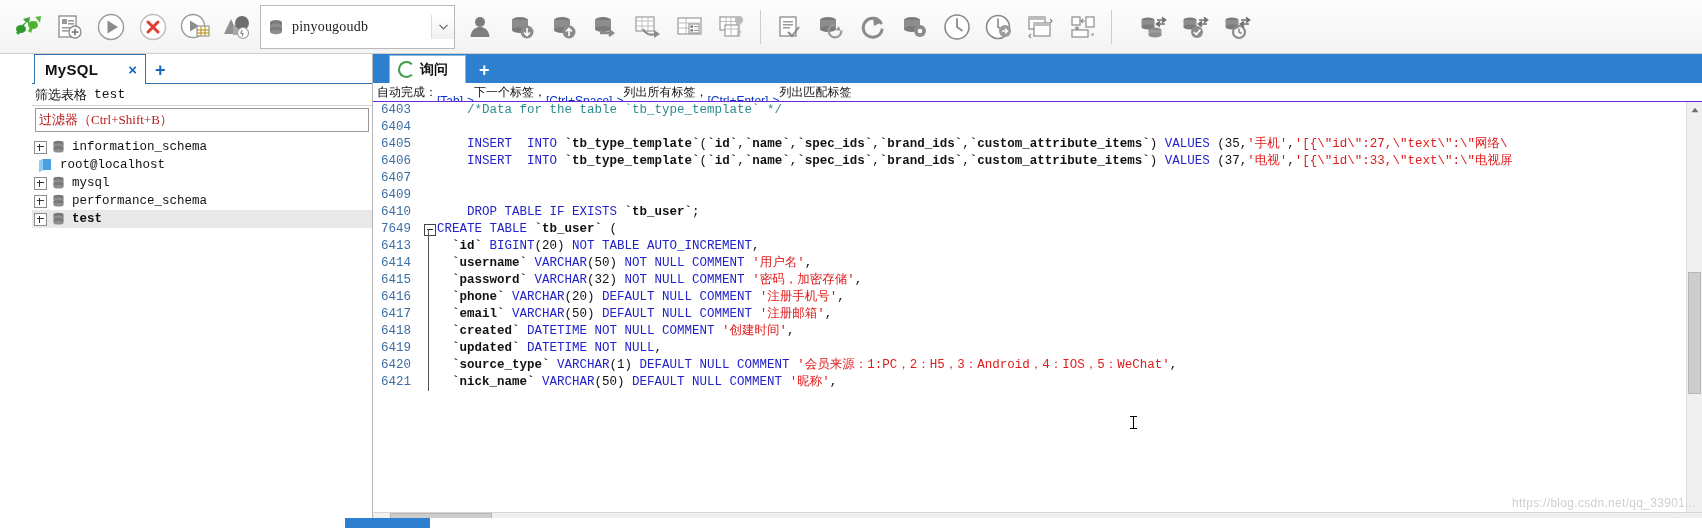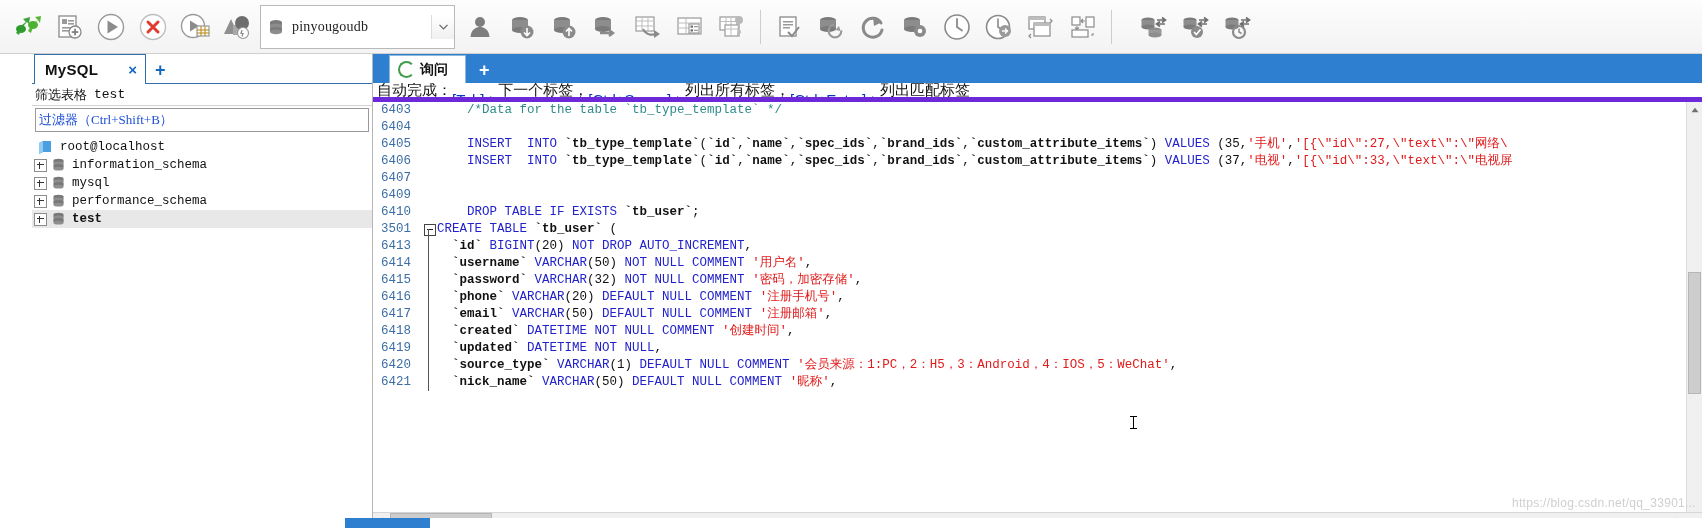--- a/index.html
+++ b/index.html
@@ -162,21 +162,21 @@
     height: 24px;
     margin: 2px 3px 0 3px;
     border: 1px solid #9a9a9a;
     background: #fff;
     display: flex;
     align-items: center;
     padding-left: 3px;
     box-sizing: border-box;
   }
   #filter-input .ph {
-    color: #1d4ed8;
+    color: #b91c1c;
     font-size: 13px;
     font-family: "Liberation Serif", serif;
   }
 
   #tree {
     flex: 1;
     padding-top: 6px;
     overflow: hidden;
   }
   .tree-row {
@@ -256,24 +256,24 @@
     line-height: 1;
     padding-bottom: 4px;
   }
 
   #hintbar {
     height: 19px;
     flex: 0 0 19px;
     display: flex;
     align-items: center;
     background: #fff;
-    border-bottom: 5px solid #6d28d9;
+    border-bottom: 1px solid #6d28d9;
     padding-left: 4px;
     box-sizing: border-box;
-    font-size: 15px;
+    font-size: 12px;
     white-space: nowrap;
     overflow: hidden;
   }
   #hintbar .hk { color: #0b34c4; margin-top: 18px; }
   #hintbar .ht { color: #111; }
 
   
   #editor-wrap {
     flex: 1;
     display: flex;
@@ -761,44 +761,44 @@
     <div id="filter-row">
       <span class="f-label">筛选表格</span>
       <span class="f-value">test</span>
     </div>
 
     <div id="filter-input">
       <span class="ph">过滤器（Ctrl+Shift+B）</span>
     </div>
 
     <div id="tree">
-        <div class="tree-row root">
-          <span style="width: 4px; flex: 0 0 4px;"></span>
-          <span class="tico">
-            <svg width="14" height="14" viewBox="0 0 14 14">
-              <path d="M1 3 L5 1 L13 1 L13 12 L5 12 L1 14 Z" fill="#4a9fe0"></path>
-              <path d="M5 1 L5 12 L1 14 L1 3 Z" fill="#8fcbf2"></path>
-            </svg>
-          </span>
-          <span class="tlabel">root@localhost</span>
-        </div>
         <div class="tree-row">
           <span class="expander"></span>
           <span class="tico">
             <svg width="13" height="14" viewBox="0 0 13 14">
               <ellipse cx="6.5" cy="2.6" rx="5" ry="1.9" fill="#787878"></ellipse>
               <rect x="1.5" y="2.6" width="10" height="2.6" fill="#787878"></rect>
               <ellipse cx="6.5" cy="5.3" rx="5" ry="1.9" fill="#8e8e8e"></ellipse>
               <rect x="1.5" y="5.3" width="10" height="2.6" fill="#8e8e8e"></rect>
               <ellipse cx="6.5" cy="8" rx="5" ry="1.9" fill="#787878"></ellipse>
               <rect x="1.5" y="8" width="10" height="2.6" fill="#787878"></rect>
               <ellipse cx="6.5" cy="10.7" rx="5" ry="1.9" fill="#8e8e8e"></ellipse>
             </svg>
           </span>
           <span class="tlabel">information_schema</span>
+        </div>
+        <div class="tree-row root">
+          <span style="width: 4px; flex: 0 0 4px;"></span>
+          <span class="tico">
+            <svg width="14" height="14" viewBox="0 0 14 14">
+              <path d="M1 3 L5 1 L13 1 L13 12 L5 12 L1 14 Z" fill="#4a9fe0"></path>
+              <path d="M5 1 L5 12 L1 14 L1 3 Z" fill="#8fcbf2"></path>
+            </svg>
+          </span>
+          <span class="tlabel">root@localhost</span>
         </div>
         <div class="tree-row">
           <span class="expander"></span>
           <span class="tico">
             <svg width="13" height="14" viewBox="0 0 13 14">
               <ellipse cx="6.5" cy="2.6" rx="5" ry="1.9" fill="#787878"></ellipse>
               <rect x="1.5" y="2.6" width="10" height="2.6" fill="#787878"></rect>
               <ellipse cx="6.5" cy="5.3" rx="5" ry="1.9" fill="#8e8e8e"></ellipse>
               <rect x="1.5" y="5.3" width="10" height="2.6" fill="#8e8e8e"></rect>
               <ellipse cx="6.5" cy="8" rx="5" ry="1.9" fill="#787878"></ellipse>
@@ -864,22 +864,22 @@
     <div id="editor-wrap">
       <div id="editor">
 
       <div class="code-row"><span class="gutter-num">6403</span><span class="fold-col"></span><span class="code-text"><span class="plain">    </span><span class="cmt">/*Data for the table `tb_type_template` */</span></span></div>
           <div class="code-row"><span class="gutter-num">6404</span><span class="fold-col"></span><span class="code-text"></span></div>
           <div class="code-row"><span class="gutter-num">6405</span><span class="fold-col"></span><span class="code-text"><span class="plain">    </span><span class="kw">INSERT</span><span class="plain">  </span><span class="kw">INTO</span><span class="plain"> </span><span class="ident">`tb_type_template`</span><span class="pun">(</span><span class="ident">`id`</span><span class="pun">,</span><span class="ident">`name`</span><span class="pun">,</span><span class="ident">`spec_ids`</span><span class="pun">,</span><span class="ident">`brand_ids`</span><span class="pun">,</span><span class="ident">`custom_attribute_items`</span><span class="pun">) </span><span class="kw">VALUES</span><span class="plain"> (35,</span><span class="str">'手机'</span><span class="plain">,</span><span class="str">'[{\"id\":27,\"text\":\"网络\</span></span></div>
           <div class="code-row"><span class="gutter-num">6406</span><span class="fold-col"></span><span class="code-text"><span class="plain">    </span><span class="kw">INSERT</span><span class="plain">  </span><span class="kw">INTO</span><span class="plain"> </span><span class="ident">`tb_type_template`</span><span class="pun">(</span><span class="ident">`id`</span><span class="pun">,</span><span class="ident">`name`</span><span class="pun">,</span><span class="ident">`spec_ids`</span><span class="pun">,</span><span class="ident">`brand_ids`</span><span class="pun">,</span><span class="ident">`custom_attribute_items`</span><span class="pun">) </span><span class="kw">VALUES</span><span class="plain"> (37,</span><span class="str">'电视'</span><span class="plain">,</span><span class="str">'[{\"id\":33,\"text\":\"电视屏</span></span></div>
           <div class="code-row"><span class="gutter-num">6407</span><span class="fold-col"></span><span class="code-text"></span></div>
           <div class="code-row"><span class="gutter-num">6409</span><span class="fold-col"></span><span class="code-text"></span></div>
           <div class="code-row"><span class="gutter-num">6410</span><span class="fold-col"></span><span class="code-text"><span class="plain">    </span><span class="kw">DROP TABLE IF EXISTS</span><span class="plain"> </span><span class="ident">`tb_user`</span><span class="pun">;</span></span></div>
-          <div class="code-row"><span class="gutter-num">3501</span><span class="fold-col"><span class="fold-box"></span><span class="fold-line from-mid"></span></span><span class="code-text"><span class="kw">CREATE TABLE</span><span class="plain"> </span><span class="ident">`tb_user`</span><span class="pun"> (</span></span></div>
-          <div class="code-row"><span class="gutter-num">6413</span><span class="fold-col"><span class="fold-line"></span></span><span class="code-text"><span class="plain">  </span><span class="ident">`id`</span><span class="plain"> </span><span class="kw">BIGINT</span><span class="plain">(20) </span><span class="kw">NOT DROP AUTO_INCREMENT</span><span class="pun">,</span></span></div>
+          <div class="code-row"><span class="gutter-num">7649</span><span class="fold-col"><span class="fold-box"></span><span class="fold-line from-mid"></span></span><span class="code-text"><span class="kw">CREATE TABLE</span><span class="plain"> </span><span class="ident">`tb_user`</span><span class="pun"> (</span></span></div>
+          <div class="code-row"><span class="gutter-num">6413</span><span class="fold-col"><span class="fold-line"></span></span><span class="code-text"><span class="plain">  </span><span class="ident">`id`</span><span class="plain"> </span><span class="kw">BIGINT</span><span class="plain">(20) </span><span class="kw">NOT TABLE AUTO_INCREMENT</span><span class="pun">,</span></span></div>
           <div class="code-row"><span class="gutter-num">6414</span><span class="fold-col"><span class="fold-line"></span></span><span class="code-text"><span class="plain">  </span><span class="ident">`username`</span><span class="plain"> </span><span class="kw">VARCHAR</span><span class="plain">(50) </span><span class="kw">NOT NULL COMMENT</span><span class="plain"> </span><span class="str">'用户名'</span><span class="pun">,</span></span></div>
           <div class="code-row"><span class="gutter-num">6415</span><span class="fold-col"><span class="fold-line"></span></span><span class="code-text"><span class="plain">  </span><span class="ident">`password`</span><span class="plain"> </span><span class="kw">VARCHAR</span><span class="plain">(32) </span><span class="kw">NOT NULL COMMENT</span><span class="plain"> </span><span class="str">'密码，加密存储'</span><span class="pun">,</span></span></div>
           <div class="code-row"><span class="gutter-num">6416</span><span class="fold-col"><span class="fold-line"></span></span><span class="code-text"><span class="plain">  </span><span class="ident">`phone`</span><span class="plain"> </span><span class="kw">VARCHAR</span><span class="plain">(20) </span><span class="kw">DEFAULT NULL COMMENT</span><span class="plain"> </span><span class="str">'注册手机号'</span><span class="pun">,</span></span></div>
           <div class="code-row"><span class="gutter-num">6417</span><span class="fold-col"><span class="fold-line"></span></span><span class="code-text"><span class="plain">  </span><span class="ident">`email`</span><span class="plain"> </span><span class="kw">VARCHAR</span><span class="plain">(50) </span><span class="kw">DEFAULT NULL COMMENT</span><span class="plain"> </span><span class="str">'注册邮箱'</span><span class="pun">,</span></span></div>
           <div class="code-row"><span class="gutter-num">6418</span><span class="fold-col"><span class="fold-line"></span></span><span class="code-text"><span class="plain">  </span><span class="ident">`created`</span><span class="plain"> </span><span class="kw">DATETIME NOT NULL COMMENT</span><span class="plain"> </span><span class="str">'创建时间'</span><span class="pun">,</span></span></div>
           <div class="code-row"><span class="gutter-num">6419</span><span class="fold-col"><span class="fold-line"></span></span><span class="code-text"><span class="plain">  </span><span class="ident">`updated`</span><span class="plain"> </span><span class="kw">DATETIME NOT NULL</span><span class="pun">,</span></span></div>
           <div class="code-row"><span class="gutter-num">6420</span><span class="fold-col"><span class="fold-line"></span></span><span class="code-text"><span class="plain">  </span><span class="ident">`source_type`</span><span class="plain"> </span><span class="kw">VARCHAR</span><span class="plain">(1) </span><span class="kw">DEFAULT NULL COMMENT</span><span class="plain"> </span><span class="str">'会员来源：1:PC，2：H5，3：Android，4：IOS，5：WeChat'</span><span class="pun">,</span></span></div>
           <div class="code-row"><span class="gutter-num">6421</span><span class="fold-col"><span class="fold-line"></span></span><span class="code-text"><span class="plain">  </span><span class="ident">`nick_name`</span><span class="plain"> </span><span class="kw">VARCHAR</span><span class="plain">(50) </span><span class="kw">DEFAULT NULL COMMENT</span><span class="plain"> </span><span class="str">'昵称'</span><span class="pun">,</span></span></div>
           <div id="caret" style="left:760px; top:314px;"></div>
         </div>

